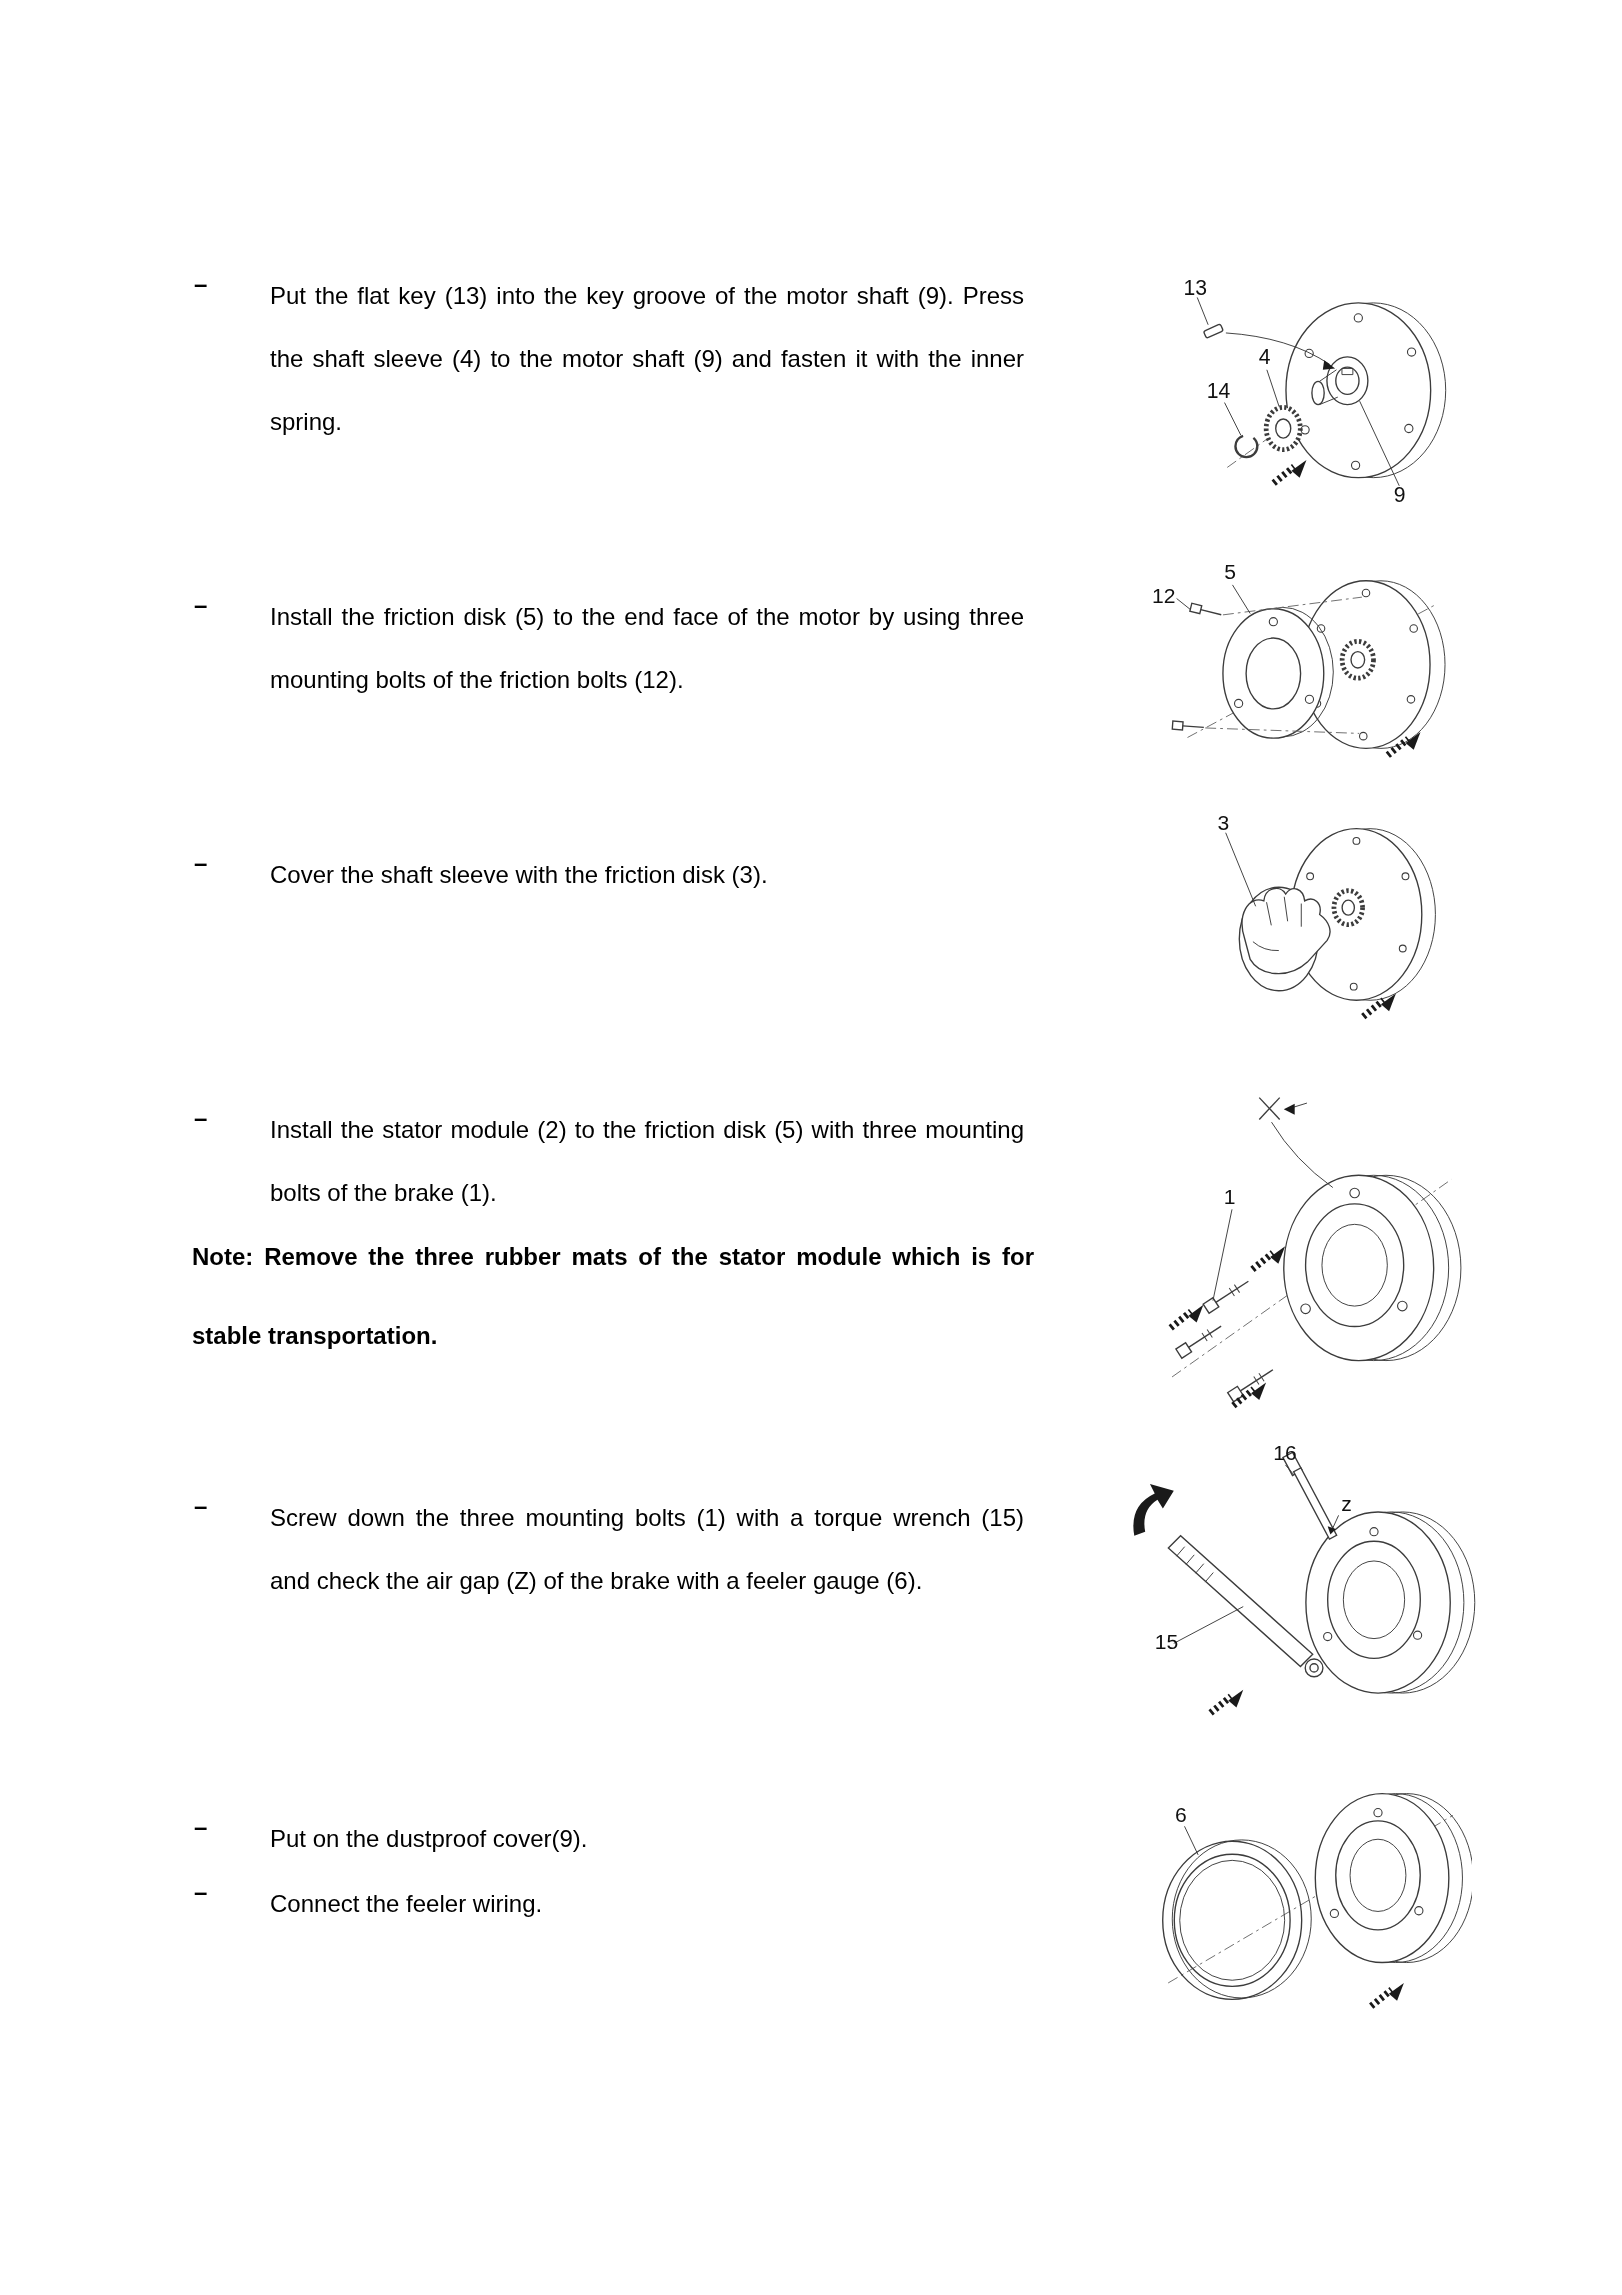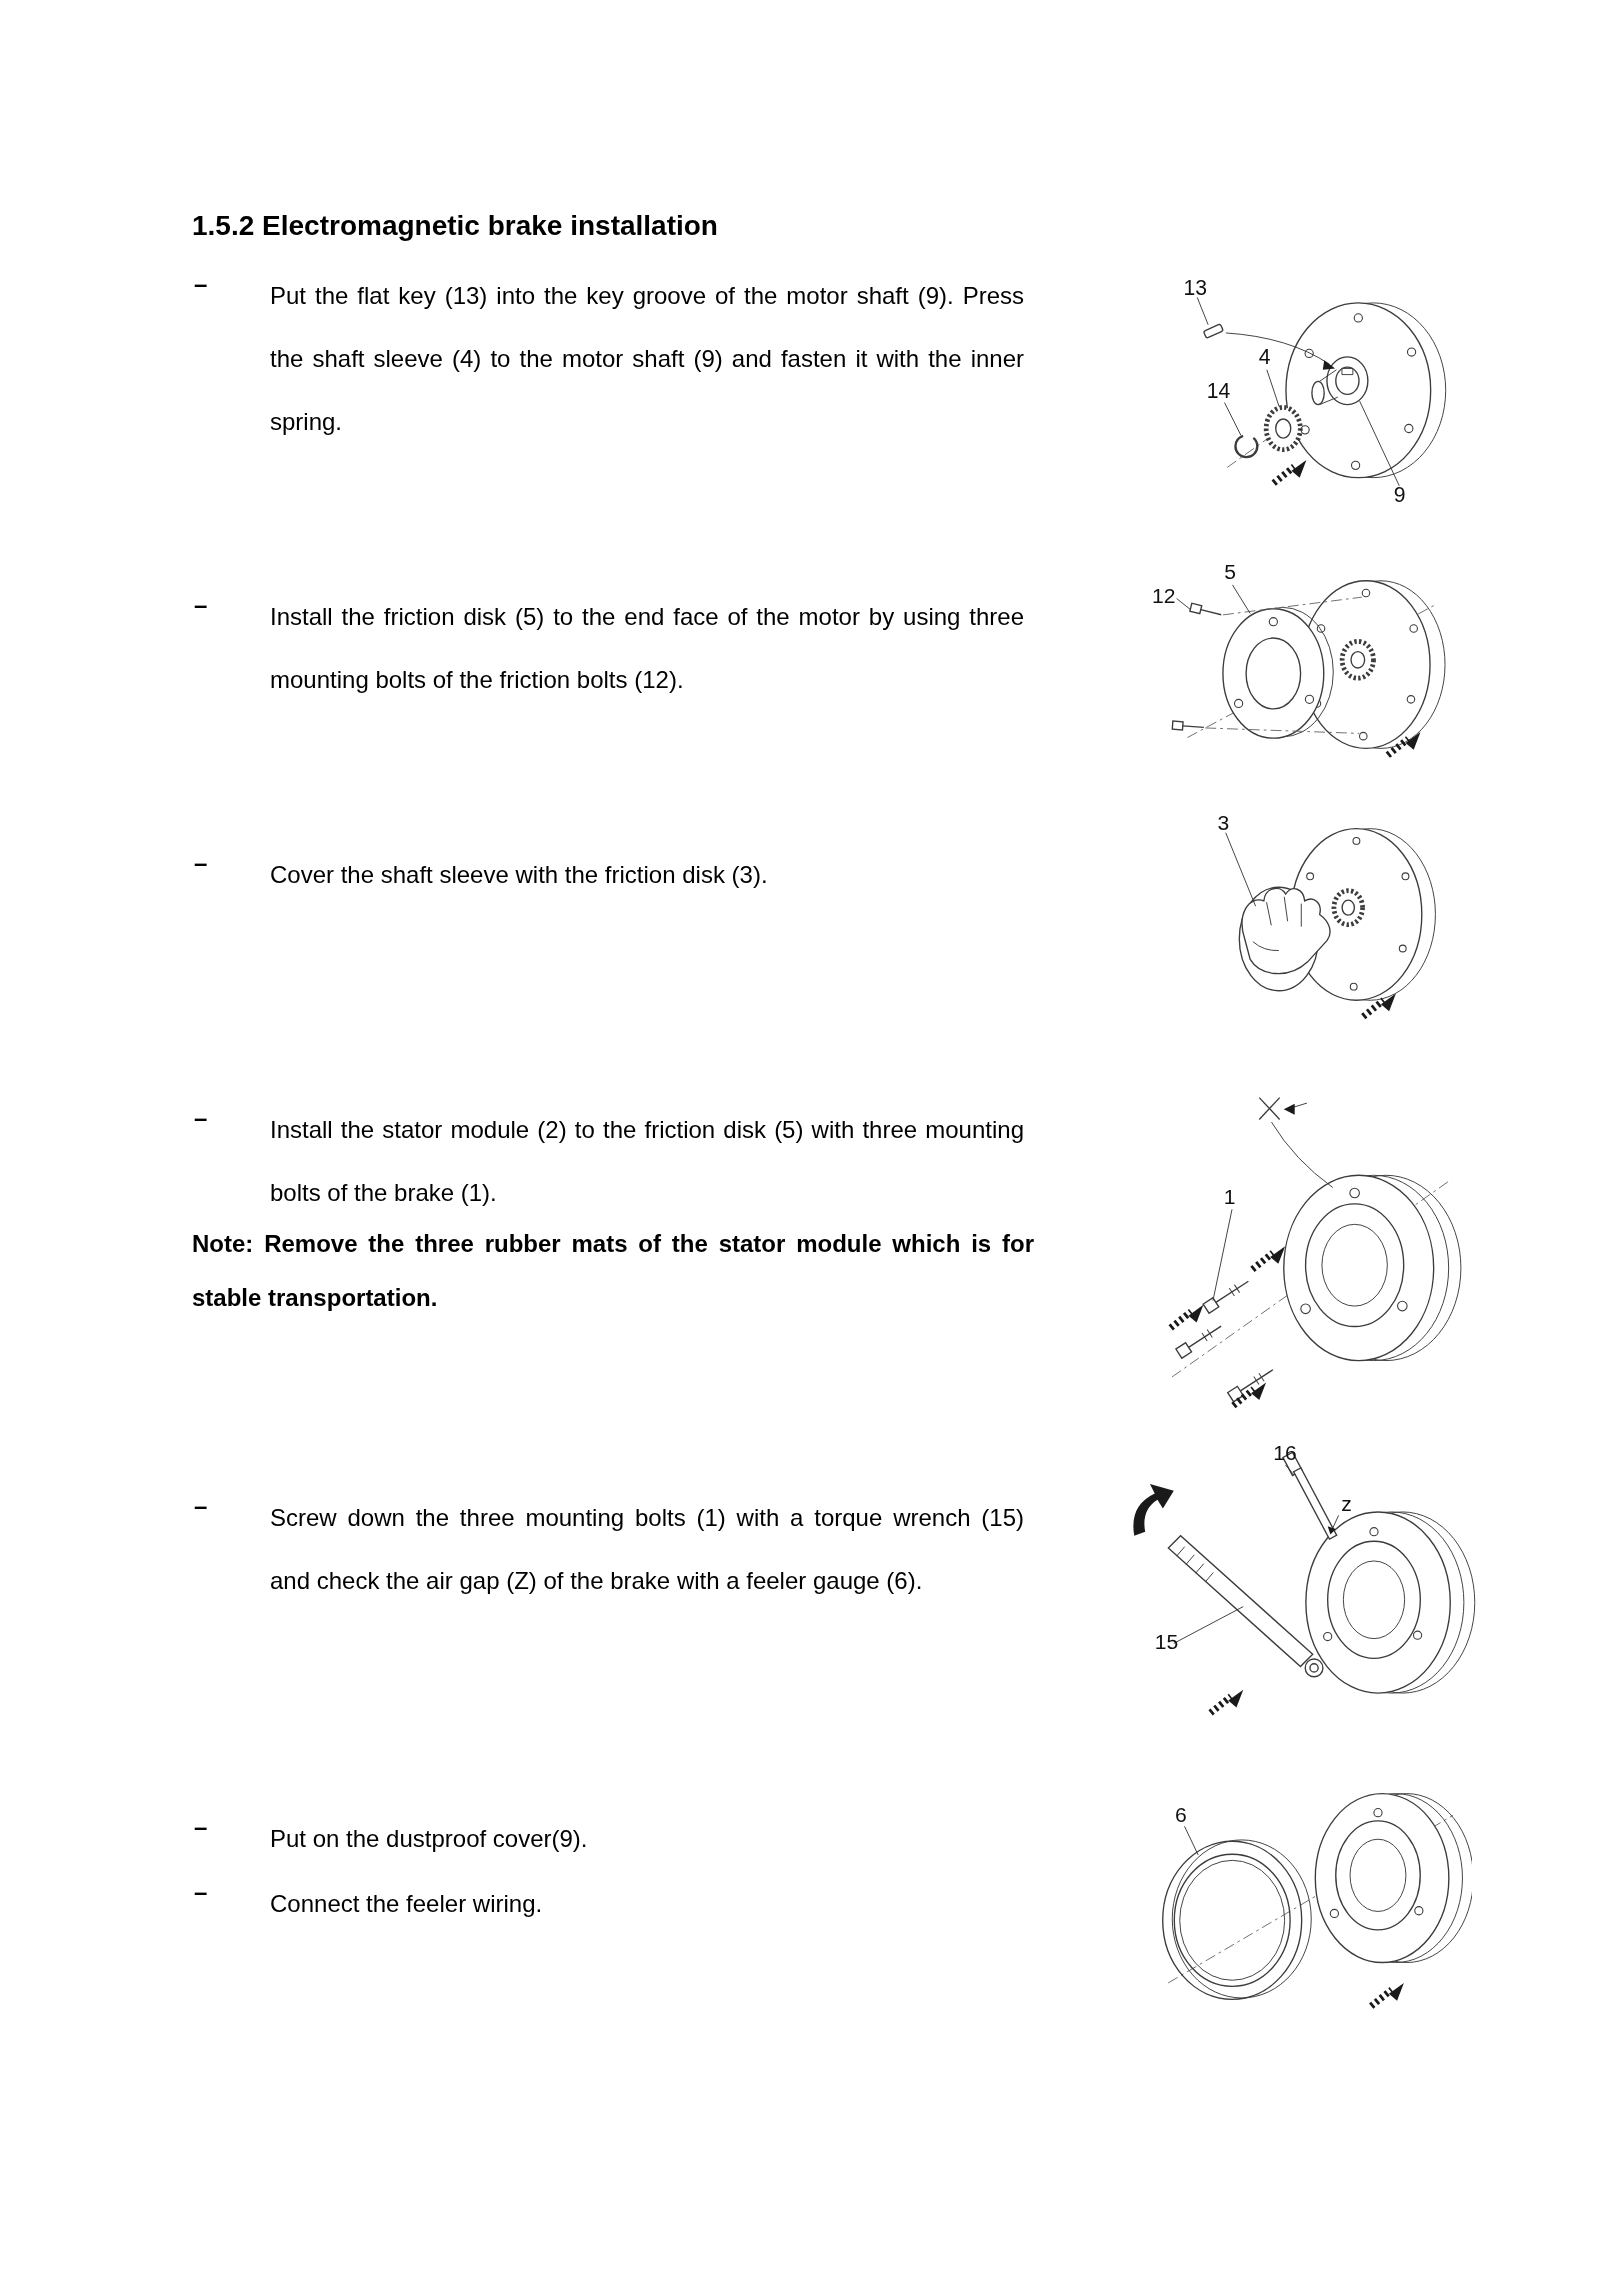--- a/index.html
+++ b/index.html
@@ -39,21 +39,21 @@
     line-height:63px;
     text-align:justify;
   }
   .note {
     position:absolute;
     left:192px; top:1217px;
     width:842px;
     margin:0;
     font-size:24px;
     font-weight:bold;
-    line-height:54px;
+    line-height:79px;
     text-align:justify;
   }
   .page-number {
     position:absolute;
     left:0; top:2141px;
     width:100%;
     text-align:center;
     font-size:22.5px;
   }
   .fig { position:absolute; }
@@ -67,21 +67,20 @@
   .axis { fill:none; stroke:#6a6a6a; stroke-width:1.4; stroke-dasharray:16 6 4 6; }
   .hsh  { stroke:#1a1a1a; stroke-width:10; stroke-dasharray:4 5; fill:none; }
   .ah   { fill:#1a1a1a; stroke:none; }
   .lbl  { font-size:31px; fill:#111; font-family:"Liberation Sans", sans-serif; }
 </style>
 </head>
 <body>
 
 <div class="page">
 
-  <h1 class="heading">1.5.2 Electromagnetic brake installation</h1>
 
   <div class="step" style="top:252px;">
     <span class="bullet">–</span>
     <p class="step-text">Put the flat key (13) into the key groove of the motor shaft (9). Press the shaft sleeve (4) to the motor shaft (9) and fasten it with the inner spring.</p>
   </div>
 
   <div class="step" style="top:573px;">
     <span class="bullet">–</span>
     <p class="step-text">Install the friction disk (5) to the end face of the motor by using three mounting bolts of the friction bolts (12).</p>
   </div>

